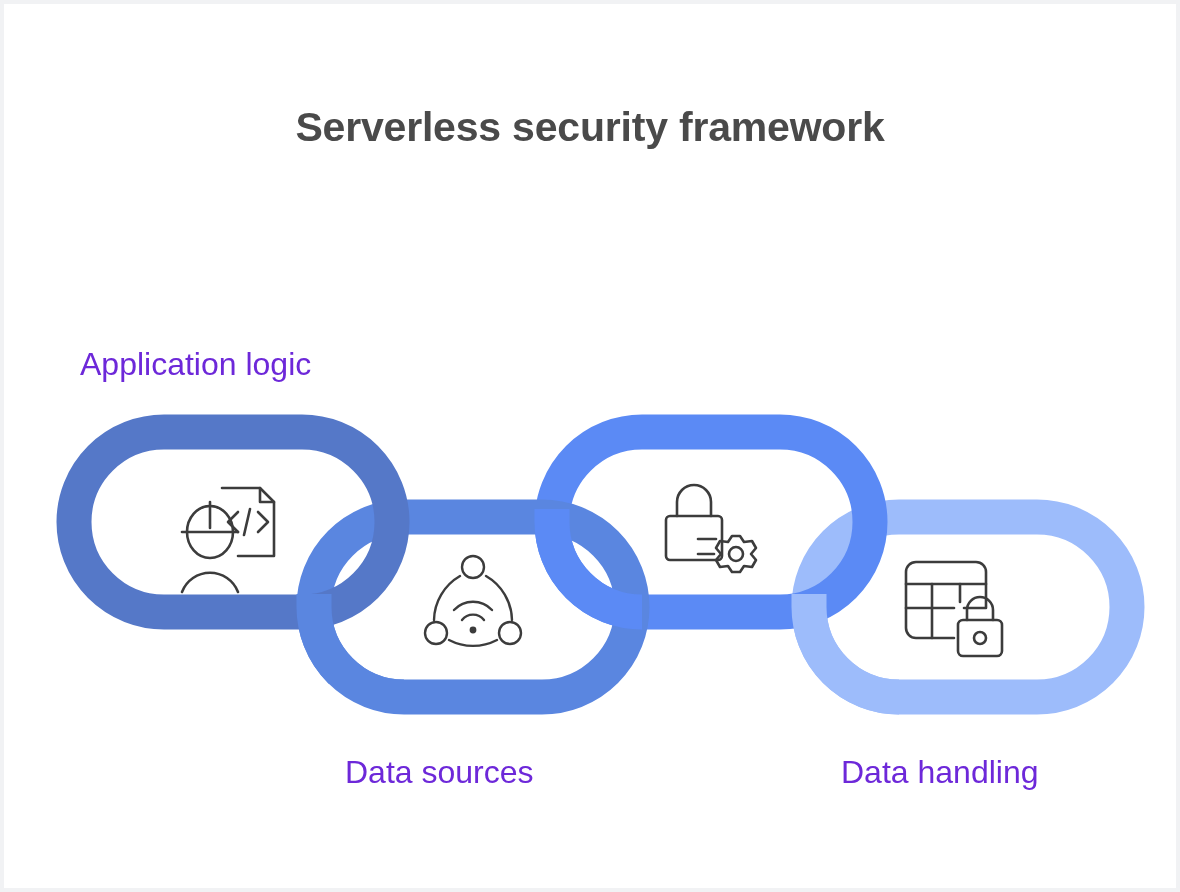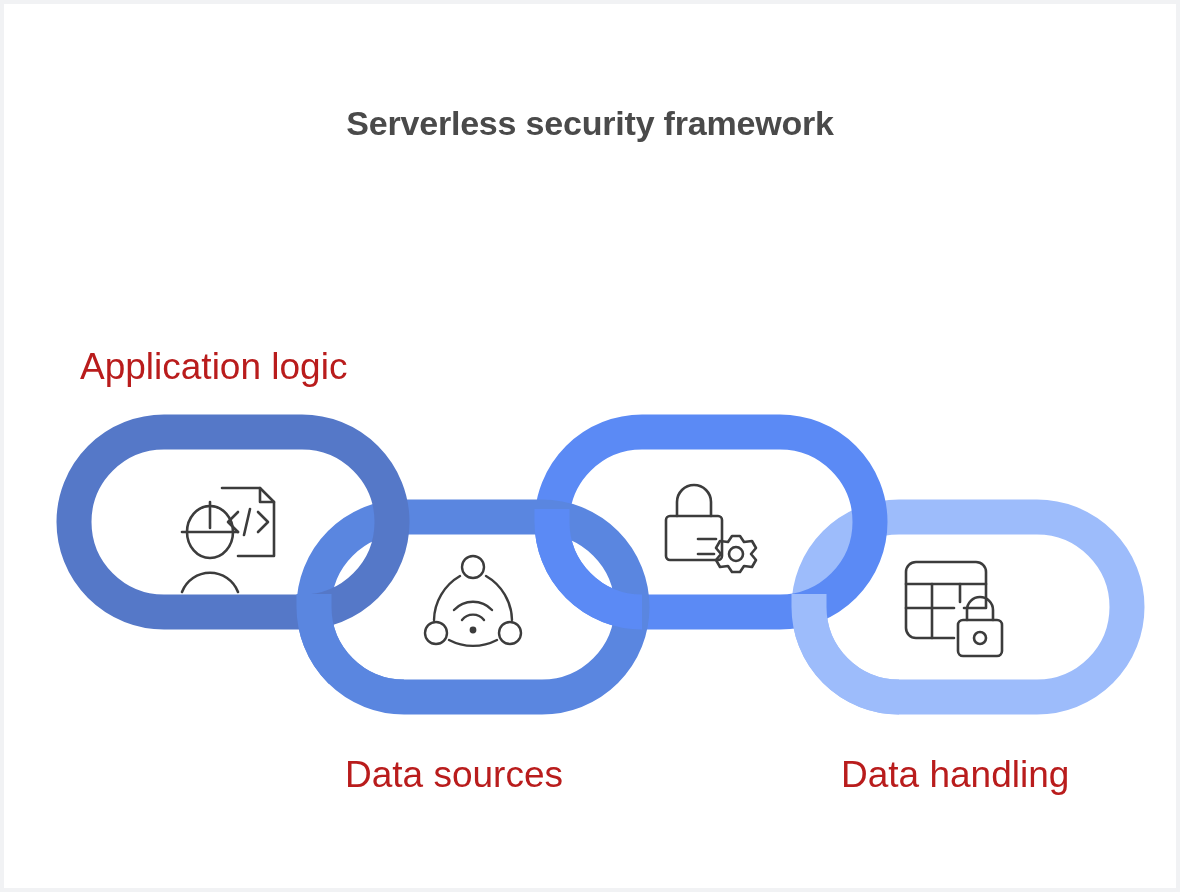--- a/index.html
+++ b/index.html
@@ -20,29 +20,29 @@
     width: 1172px;
     height: 884px;
     background: #ffffff;
   }
   #title {
     position: absolute;
     left: 0;
     top: 100px;
     width: 1172px;
     text-align: center;
-    font-size: 34px;
+    font-size: 41px;
     font-weight: bold;
     color: #4a4a4a;
     letter-spacing: -0.2px;
   }
   .link-label {
     position: absolute;
-    font-size: 37px;
-    color: #b91c1c;
+    font-size: 32px;
+    color: #6d28d9;
     white-space: nowrap;
   }
   #label-0 { left: 76px;  top: 342px; }
   #label-1 { left: 341px; top: 750px; }
   #label-2 { left: 533px; top: 342px; }
   #label-3 { left: 821px; top: 750px; margin-left: 16px; }
   #chain-svg {
     position: absolute;
     left: 0;
     top: 0;

